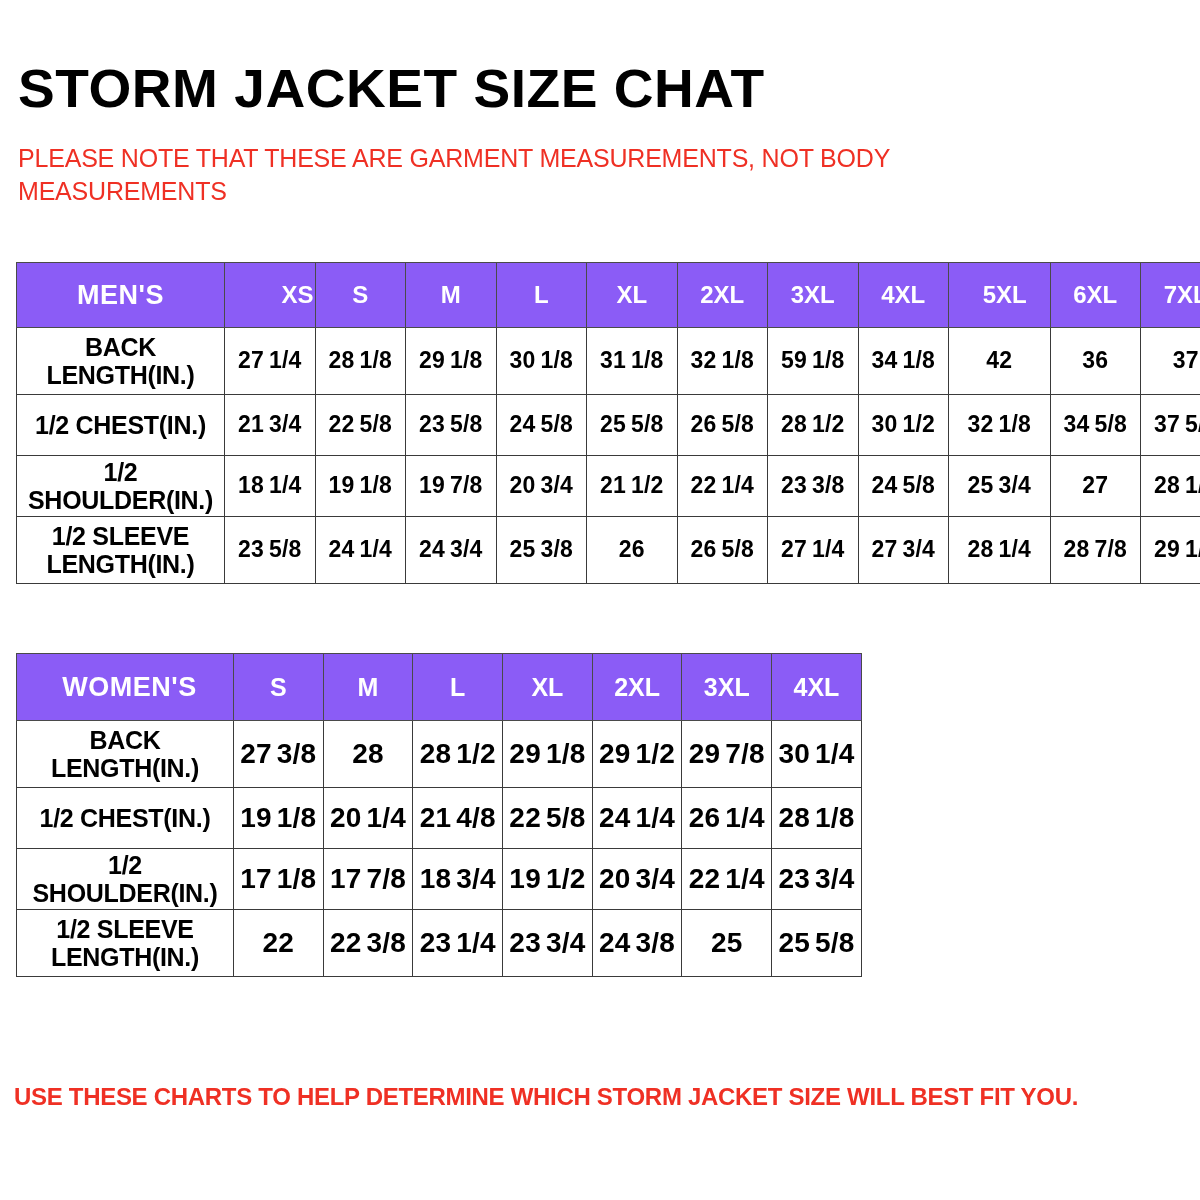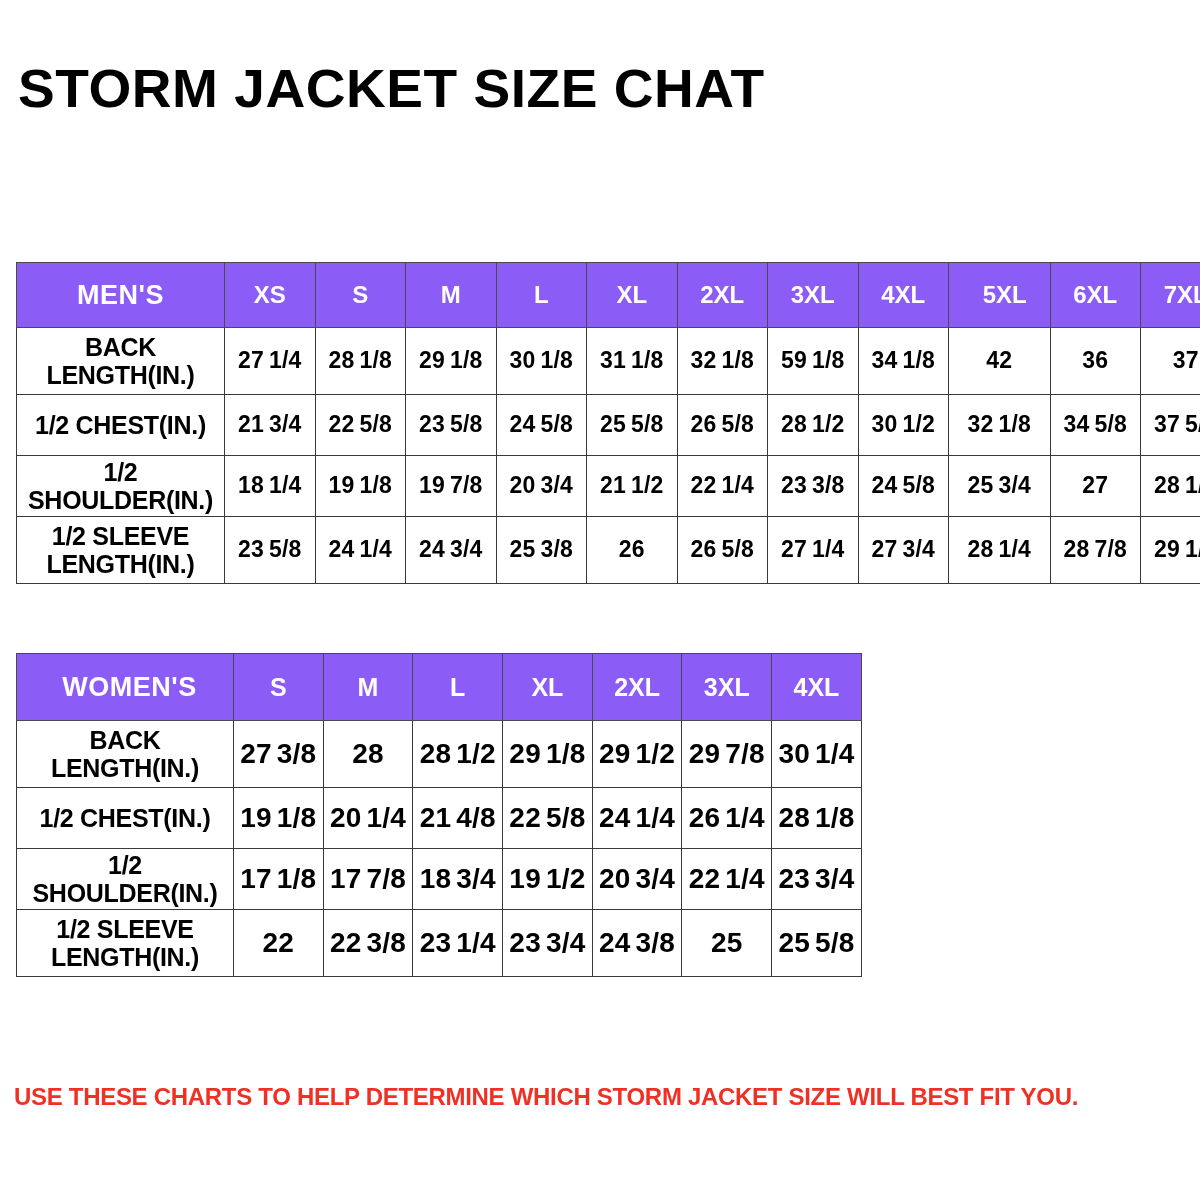--- a/index.html
+++ b/index.html
@@ -127,26 +127,27 @@
   
   .val .whole { margin-right: 5px; }
 </style>
 </head>
 <body>
 
 <div class="page">
 
   <h1 class="title">STORM JACKET SIZE CHAT</h1>
 
+  <p class="note-top">PLEASE NOTE THAT THESE ARE GARMENT MEASUREMENTS, NOT BODY MEASUREMENTS</p>
 
   <table class="size-table" id="mens-table">
     <thead>
       <tr>
           <th class="corner" style="width: 205px;">MEN'S</th>
-          <th style="width: 87.5px;">XS</th>
+          <th style="width: 87.5px; text-align: right;">XS</th>
           <th style="width: 87.5px;">S</th>
           <th style="width: 87.5px;">M</th>
           <th style="width: 87.5px;">L</th>
           <th style="width: 87.5px;">XL</th>
           <th style="width: 87.5px;">2XL</th>
           <th style="width: 87.5px;">3XL</th>
           <th style="width: 87.5px;">4XL</th>
           <th style="width: 87.5px; padding-left: 12px;">5XL</th>
           <th style="width: 87.5px;">6XL</th>
           <th style="width: 87.5px;">7XL</th>

